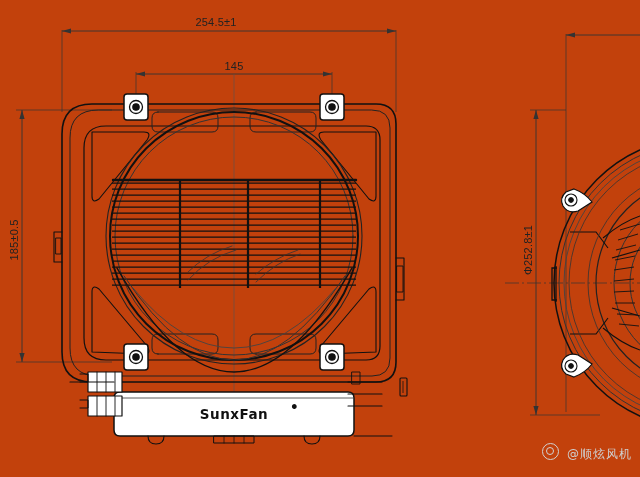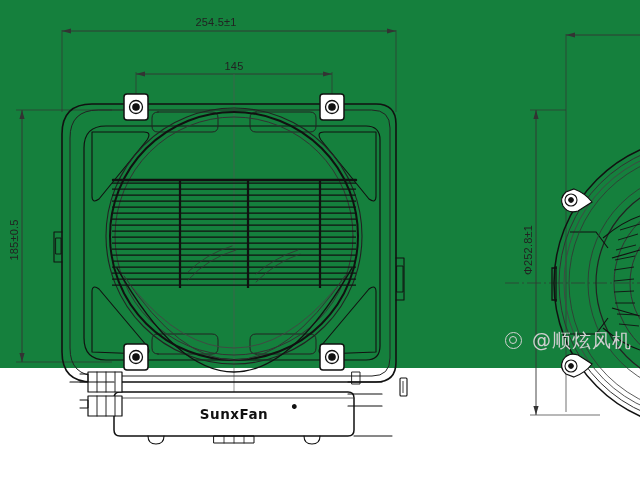--- a/index.html
+++ b/index.html
@@ -1,33 +1,33 @@
 <!DOCTYPE html>
 <html><head>
 <meta charset="utf-8">
 <style>
   html,body{margin:0;padding:0;background:#ffffff;}
   body{
     width:640px;height:477px;overflow:hidden;
     font-family:"Liberation Sans", sans-serif;
     color:#1a1a1a;
   }
-  #stage{position:relative;width:640px;height:368px;background:#15803d;}
+  #stage{position:relative;width:640px;height:477px;background:#c2410c;}
   svg{display:block;}
   .dimtxt{
     font-family:"Liberation Sans", sans-serif;
     font-size:11px;
     fill:#222;
     letter-spacing:0.2px;
   }
   .wm{
     position:absolute;
     right:8px;bottom:14px;
     font-family:"DejaVu Sans", sans-serif;
-    font-size:19px;
+    font-size:12px;
     color:#cfcfcf;
     letter-spacing:1px;
     white-space:nowrap;
     user-select:none;
   }
   .wm .wmlogo{
     display:inline-block;
     width:15px;height:15px;
     border:1.5px solid #d2d2d2;
     border-radius:50%;

